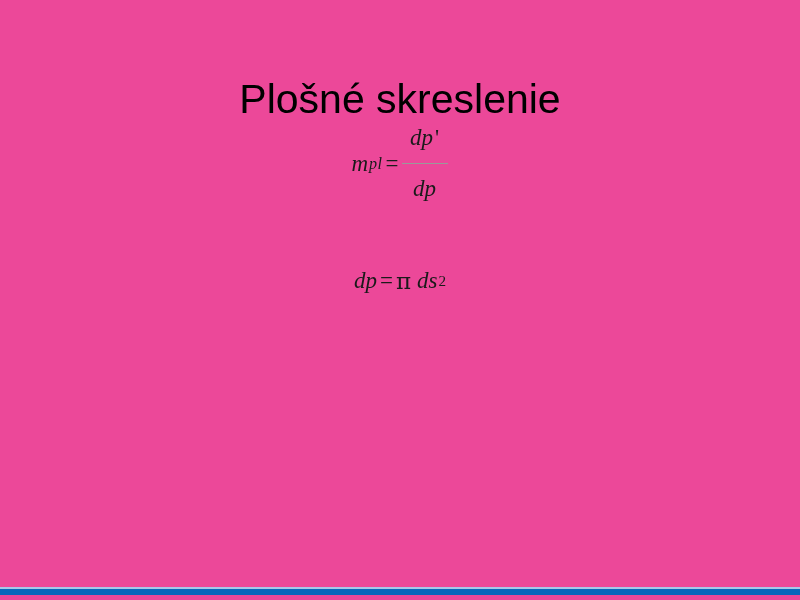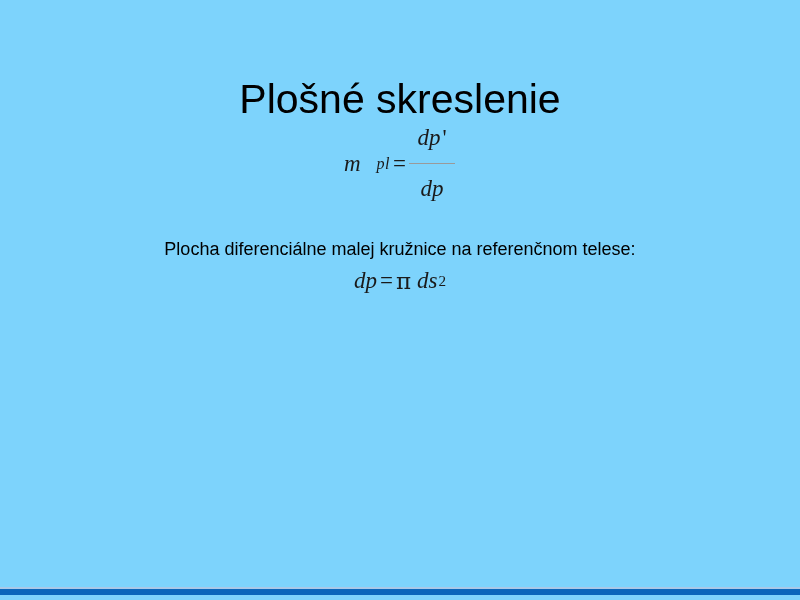--- a/index.html
+++ b/index.html
@@ -13,21 +13,21 @@
     background: #ffffff;
     font-family: "Liberation Sans", sans-serif;
     color: #000000;
     overflow: hidden;
   }
 
   .slide {
     position: relative;
     width: 800px;
     height: 600px;
-    background: #7dd3fc;
+    background: #ec4899;
     box-sizing: border-box;
   }
 
   
   .slide-title {
     position: absolute;
     left: 0;
     top: 48px;
     width: 800px;
     text-align: center;
@@ -81,21 +81,21 @@
   .mpi {              
     font-style: normal;
     font-family: "DejaVu Serif", "Liberation Serif", serif;
     padding-right: 2px;
   }
 
   .msub {
     font-style: italic;
     font-size: 0.70em;
     vertical-align: -0.32em;
-    padding-left: 16px;
+    padding-left: 1px;
     letter-spacing: 0.5px;
   }
   .msup {
     font-style: normal;
     font-size: 0.66em;
     vertical-align: 0.60em;
     padding-left: 1px;
   }
   .prime {
     font-style: normal;
@@ -176,21 +176,20 @@
         <span class="msub">pl</span>
       <span class="mo-eq">=</span>
       <span class="frac">
         <span class="frac-num"><span class="mi">dp</span><span class="prime">'</span></span>
         <span class="frac-bar"></span>
         <span class="frac-den"><span class="mi">dp</span></span>
       </span>
     </span>
   </div>
 
-  <p class="body-text">Plocha diferenciálne malej kružnice na referenčnom telese:</p>
 
   <div class="formula formula-2">
     <span class="math">
       <span class="mi">dp</span>
       <span class="mo">=</span>
       <span class="mpi">π</span>
       <span class="thin-space"></span>
       <span class="mi">ds</span>
         <span class="msup">2</span>
     </span>

